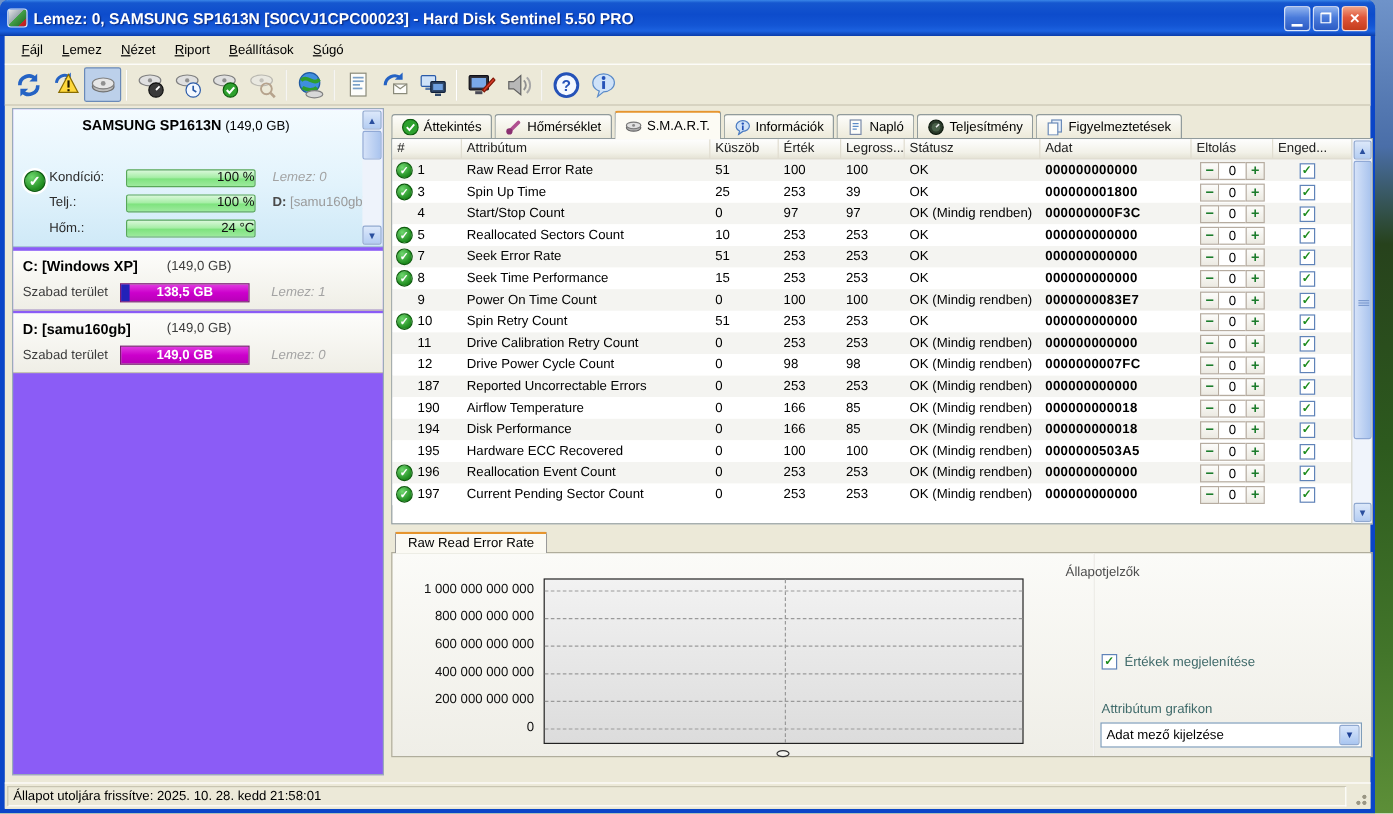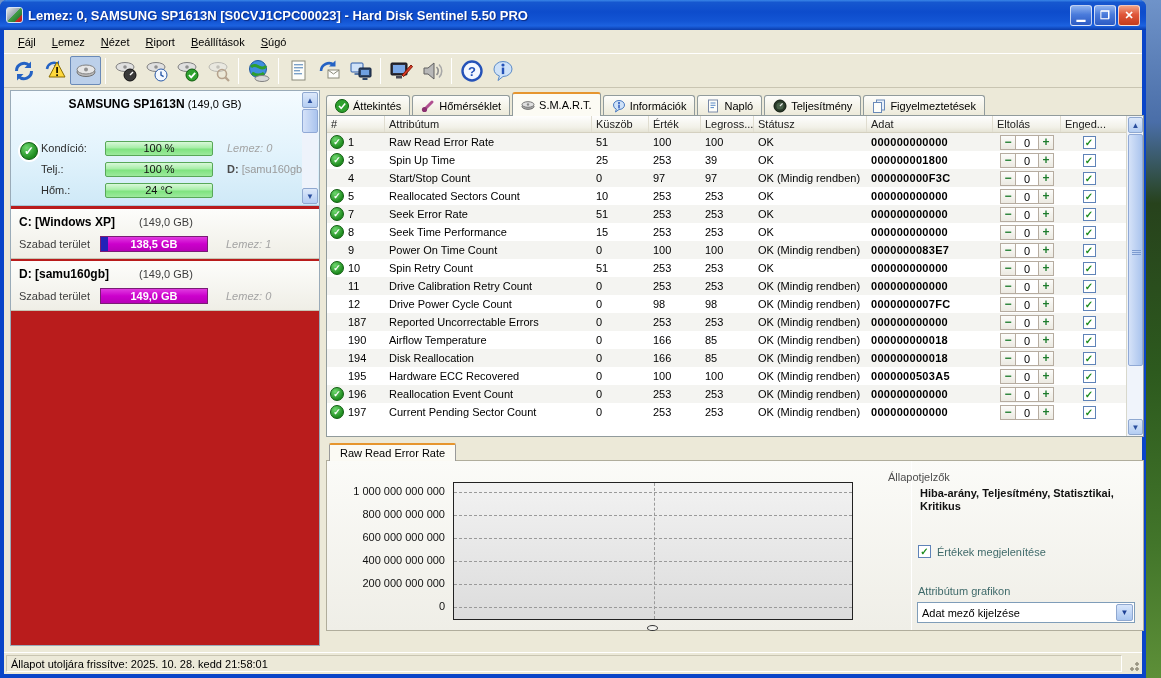--- a/index.html
+++ b/index.html
@@ -36,36 +36,36 @@
 
   .toolbar { position:absolute; left:0; right:0; top:53px; height:35px; background:#ECE9D8;
     border-top:1px solid #fff; border-bottom:1px solid #c9c5b2; display:flex; align-items:center; padding-left:4px; }
   .tb { width:31px; height:29px; display:flex; align-items:center; justify-content:center; border:1px solid transparent; border-radius:2px; }
   .tb.pressed { background:#bcd0ea; border:1px solid #6a8ab8; }
   .tb svg { width:24px; height:24px; }
   .tb.dim svg { opacity:.55; }
   .tsep { width:1px; height:26px; background:#c9c5b2; border-right:1px solid #fff; margin:0 4px; }
 
   
-  .sidebar { position:absolute; left:6px; top:90px; width:310px; bottom:28px; background:#b91c1c; border:1px solid #9aabb8; }
+  .sidebar { position:absolute; left:6px; top:90px; width:310px; bottom:28px; background:#8b5cf6; border:1px solid #9aabb8; }
   .diskpanel { position:absolute; left:0; right:0; top:0; height:115px;
     background:linear-gradient(180deg,#f4fbff 0%,#e2f3fc 55%,#cfe9f7 100%); border-bottom:1px solid #a8c6d6; }
   .dp-line1 { position:absolute; left:0; right:20px; top:6px; text-align:center; }
   .dp-model { font-weight:bold; font-size:12px; }
   .dp-line2 { position:absolute; left:0; right:20px; top:24px; text-align:center; color:#3c3c3c; }
   .dp-serial { font-weight:bold; color:#93a5b3; }
   .ok-badge { width:18px; height:18px; border-radius:50%; background:radial-gradient(circle at 35% 30%,#6fd86f,#1f8c1f 70%);
     border:1px solid #0e5c0e; box-shadow:0 0 0 2px #fff; color:#fff; font-size:12px; font-weight:bold;
     display:flex; align-items:center; justify-content:center; }
   .dp-status-icon { position:absolute; left:9px; top:51px; }
   .dp-row { position:absolute; left:30px; height:16px; display:flex; align-items:center; }
   .dp-label { width:58px; text-align:left; color:#2c2c2c; }
   .gbar { width:108px; height:15px; margin-left:6px; border:1px solid #58a858; border-radius:2px;
     background:linear-gradient(180deg,#d9f8d9 0%,#a7eea7 45%,#7fe37f 55%,#9dea9d 100%);
-    text-align:center; font-size:11px; line-height:13px; color:#111; }
+    text-align:right; font-size:11px; line-height:13px; color:#111; }
   .dp-right { margin-left:14px; }
   .it-gray { font-style:italic; color:#a3a3a3; }
   .dp-drive b { color:#4a4a4a; } .dp-drive span { color:#9a9a9a; }
 
   .sb-scroll { position:absolute; right:1px; top:1px; width:16px; height:112px; background:#eef3fb; }
   .sb-arrow { position:absolute; left:0; width:16px; height:16px; border-radius:2px;
     background:linear-gradient(180deg,#dce8fa,#b4cdf2); border:1px solid #8fa8d0; color:#2a4f9e; font-size:8px;
     display:flex; align-items:center; justify-content:center; }
   .sb-thumb { position:absolute; left:0; width:16px; border-radius:2px;
     background:linear-gradient(90deg,#d5e2f8,#aac4ee); border:1px solid #90a9d6; }
@@ -685,21 +685,21 @@
         <div class="c-en">
               <span class="cbx">✓</span>
             </div>
       </div>
 
       <div class="trow alt">
         <div class="c-num">
               <span class="r-ok" style="visibility: hidden;">✓</span>
               <span class="r-id">194</span>
             </div>
-        <div class="c-name">Disk Reallocation</div>
+        <div class="c-name">Disk Performance</div>
         <div class="c-thr">0</div>
         <div class="c-val">166</div>
         <div class="c-worst">85</div>
         <div class="c-status">OK (Mindig rendben)</div>
         <div class="c-data">000000000018</div>
         <div class="c-off">
           <span class="offbtn">−</span>
           <span class="offval">0</span>
           <span class="offbtn">+</span>
         </div>
@@ -802,21 +802,20 @@
         <div class="gridline" style="top:78px;"></div>
         <div class="gridline" style="top:101px;"></div>
         <div class="gridline" style="top:124px;"></div>
         <div class="vline"></div>
       </div>
       <div class="handle"></div>
 
       <div class="divider-v"></div>
 
       <div class="lbl-gray" style="position:absolute; left:561px; top:10px;">Állapotjelzők</div>
-      <div class="cats" style="position:absolute; left:593px; top:26px;">Hiba-arány, Teljesítmény, Statisztikai, Kritikus</div>
 
       <div style="position:absolute; left:591px; top:84px; display:flex; align-items:center; gap:6px;">
         <span class="cbx">✓</span>
         <span class="lbl-teal">Értékek megjelenítése</span>
       </div>
 
       <div class="lbl-teal" style="position:absolute; left:591px; top:124px;">Attribútum grafikon</div>
       <div class="combo">
         <span class="combo-text">Adat mező kijelzése</span>
         <span class="combo-btn">▼</span>

